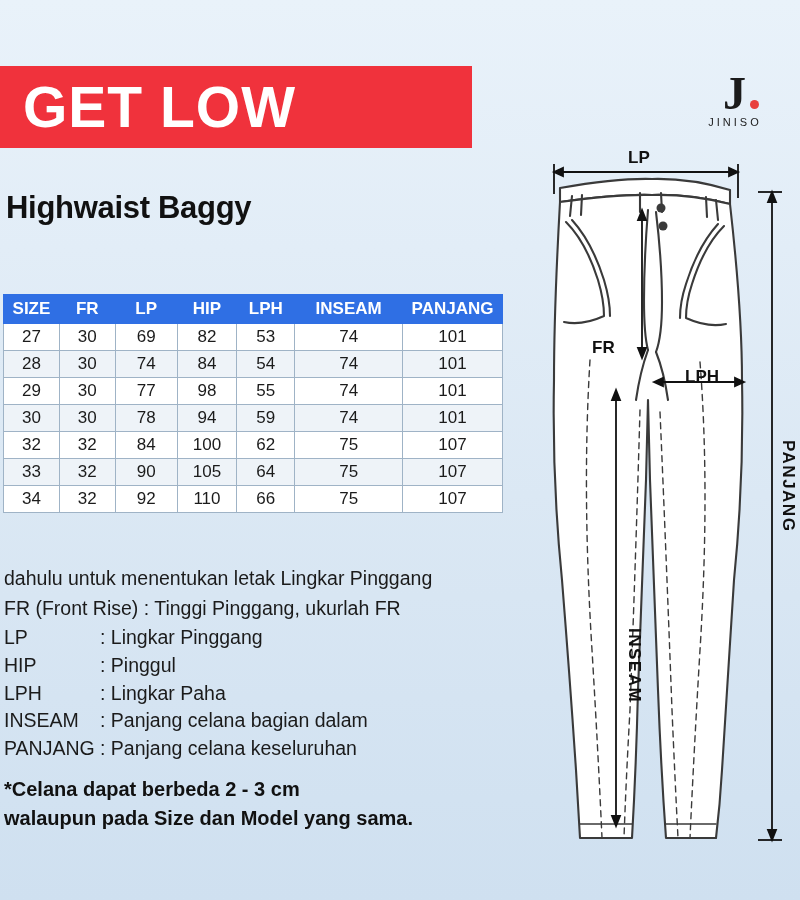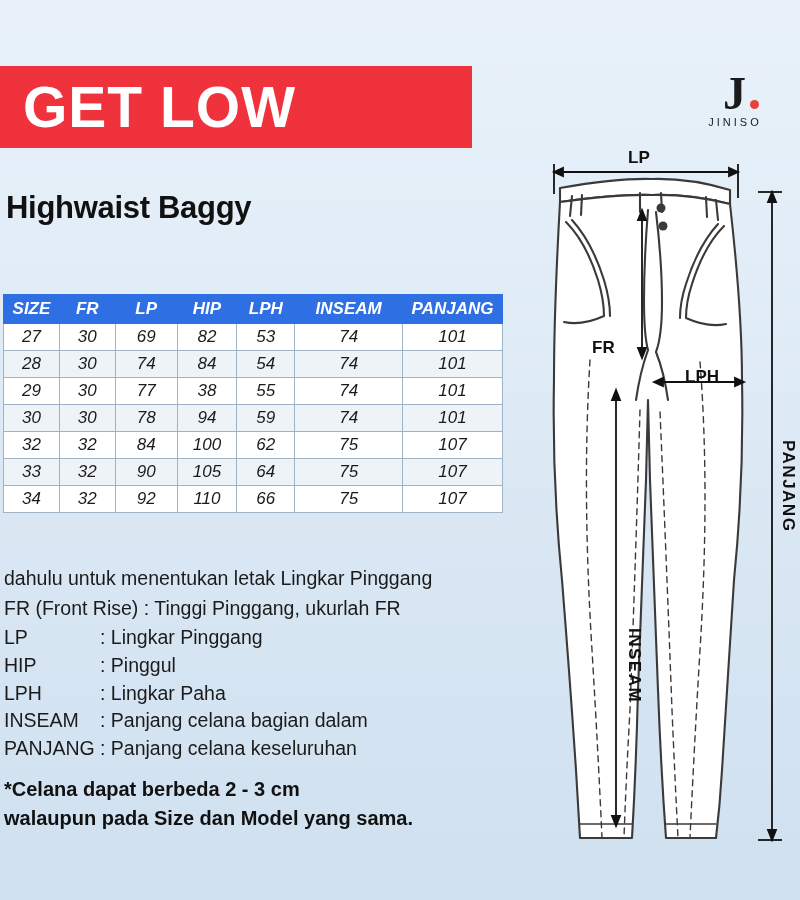--- a/index.html
+++ b/index.html
@@ -59,21 +59,21 @@
   .hashtag {
     position: absolute; left: 6px; top: 233px;
     font-size: 29px; font-weight: bold; color: #f0323c;
     letter-spacing: -0.3px;
   }
 
   
   .table-wrap {
     position: absolute; left: 3px; top: 294px; width: 500px;
   }
-  table { border-collapse: collapse; width: 500px; font-style: italic; }
+  table { border-collapse: collapse; width: 500px; }
   th, td {
     border: 1px solid #9fb3c6;
     text-align: center;
     font-size: 17px;
     color: #1b1b1b;
     height: 27px;
   }
   thead th {
     background: #2f6fe4;
     color: #fff;
@@ -186,21 +186,21 @@
           <td>74</td>
           <td>84</td>
           <td>54</td>
           <td>74</td>
           <td>101</td>
         </tr>
         <tr>
           <td>29</td>
           <td>30</td>
           <td>77</td>
-          <td>38</td>
+          <td>98</td>
           <td>55</td>
           <td>74</td>
           <td>101</td>
         </tr>
         <tr>
           <td>30</td>
           <td>30</td>
           <td>78</td>
           <td>94</td>
           <td>59</td>

